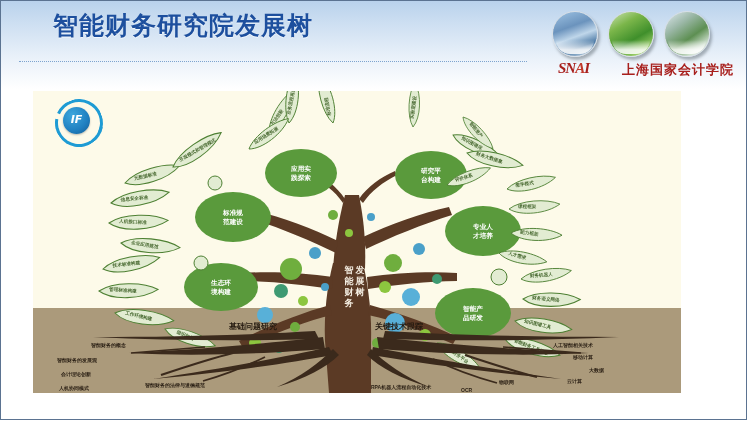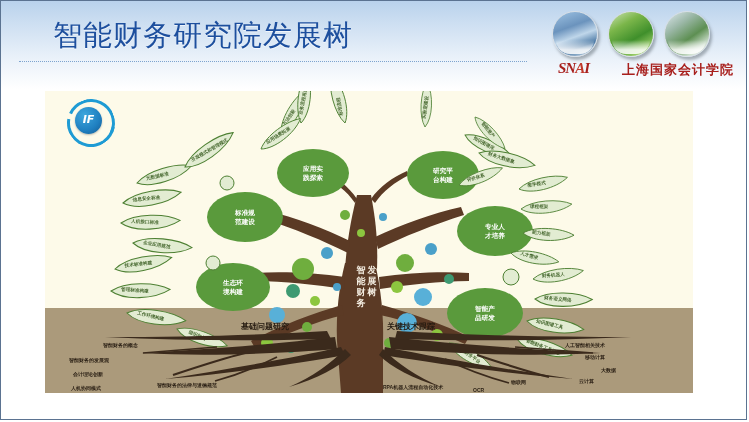--- a/index.html
+++ b/index.html
@@ -4,21 +4,21 @@
 <style>
   html,body{margin:0;padding:0;background:#ffffff;}
   body{width:749px;height:422px;font-family:"Liberation Sans","DejaVu Sans",sans-serif;overflow:hidden;}
 
   #slide{position:relative;width:747px;height:420px;border:1px solid #5b7391;background:#ffffff;box-sizing:border-box;overflow:hidden;}
 
   
   #header{position:absolute;left:0;top:0;width:747px;height:88px;
     background:linear-gradient(to bottom,#b9d2ec 0%,#cfe0f2 28%,#e8f0f9 62%,#ffffff 100%);}
 
-  #title{position:absolute;left:52px;top:15px;font-size:29px;font-weight:normal;color:#1d4f9e;
+  #title{position:absolute;left:52px;top:8px;font-size:25px;font-weight:bold;color:#1d4f9e;
     letter-spacing:1px;white-space:nowrap;
     text-shadow:0 1px 0 rgba(255,255,255,.65);}
 
   #title-rule{position:absolute;left:18px;top:60px;width:508px;height:0;
     border-top:1px dotted #7ea4cf;}
 
   
   #logo{position:absolute;right:6px;top:8px;width:190px;height:72px;}
   .photo-wrap{position:absolute;top:2px;width:54px;height:42px;}
   .photo{position:absolute;left:0;top:0;width:44px;height:44px;border-radius:50%;
@@ -30,21 +30,21 @@
     background:linear-gradient(to bottom,rgba(255,255,255,0) 0%,rgba(255,255,255,.85) 70%);}
 
   #brand{position:absolute;left:0;bottom:1px;width:190px;height:22px;white-space:nowrap;}
   #snai{position:absolute;left:6px;top:2px;font-size:15px;font-weight:bold;color:#a8201d;
     font-style:italic;letter-spacing:-1px;font-family:Liberation Serif, serif;}
   #snai .slash{color:#c0392b;}
   #brand-cn{position:absolute;left:70px;top:3px;font-size:13px;font-weight:bold;color:#a8201d;
     letter-spacing:1px;}
 
   
-  #pic{position:absolute;left:44px;top:90px;width:648px;height:302px;background:#fdfae9;overflow:hidden;}
+  #pic{position:absolute;left:32px;top:90px;width:648px;height:302px;background:#fdfae9;overflow:hidden;}
 
   #ground{position:absolute;left:0;bottom:0;width:648px;height:85px;background:#ab9a7b;}
 
   
   #if-badge{position:absolute;left:16px;top:6px;width:56px;height:50px;background:#fdfae9;}
   #if-badge .ring{position:absolute;left:6px;top:2px;width:42px;height:42px;border-radius:50%;
     border:3px solid #1e9bd4;border-top-color:transparent;border-right-color:transparent;
     transform:rotate(-35deg);}
   #if-badge .ring2{position:absolute;left:6px;top:2px;width:42px;height:42px;border-radius:50%;
     border:3px solid #1e9bd4;border-bottom-color:transparent;border-left-color:transparent;

